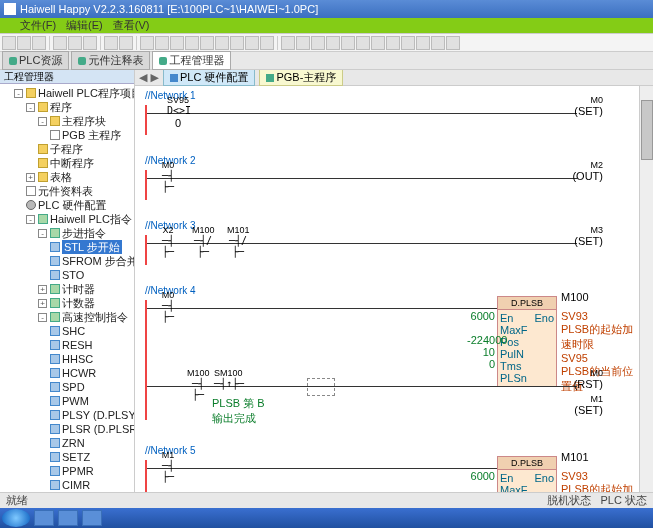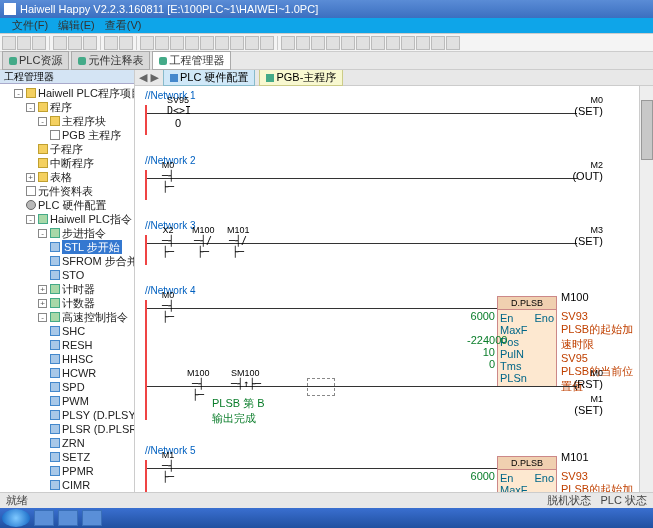--- a/index.html
+++ b/index.html
@@ -1,19 +1,19 @@
 <!DOCTYPE html>
 <html><head>
 <meta charset="utf-8">
 <style>
 *{margin:0;padding:0;box-sizing:border-box;font-family:"Microsoft YaHei",Tahoma,sans-serif;font-size:11px}
 body{width:653px;height:528px;background:#f0f0f0;overflow:hidden;position:relative}
 .titlebar{height:18px;background:linear-gradient(#5a8cd6,#3b6fc0);color:#fff;display:flex;align-items:center;padding:0 4px;font-size:10px}
 .titlebar .icon{width:12px;height:12px;background:#fff;margin-right:4px}
-.menubar{height:16px;background:#0ea5e9;border-bottom:1px solid #ccc;display:flex;align-items:center;padding:0 12px;gap:10px;font-size:10px;color:#333}
+.menubar{height:16px;background:#84cc16;border-bottom:1px solid #ccc;display:flex;align-items:center;padding:0 20px;gap:10px;font-size:10px;color:#333}
 .toolbar{height:18px;background:#f4f4f4;border-bottom:1px solid #ccc;display:flex;align-items:center;padding:0 2px;gap:1px}
 .tb-btn{width:14px;height:14px;background:#e0e0e0;border:1px solid #bbb;display:inline-block}
 .tb-sep{width:1px;height:14px;background:#ccc;margin:0 2px}
 .tabbar{height:18px;background:#e8e8e8;border-bottom:1px solid #ccc;display:flex;align-items:center;padding:0 2px;gap:2px}
 .tab{padding:1px 6px;background:#d8d8d8;border:1px solid #aaa;font-size:10px;color:#333;display:flex;align-items:center;gap:2px}
 .tab.active{background:#fff}
 .tab .dot{width:8px;height:8px;background:#4a8;border-radius:2px}
 .main{display:flex;height:calc(528px - 18px - 16px - 18px - 18px - 16px - 20px)}
 .sidebar{width:135px;background:#fff;border-right:1px solid #ccc;overflow:auto}
 .side-hdr{height:14px;background:#d4e4f4;border-bottom:1px solid #aac;font-size:10px;padding:0 4px;display:flex;align-items:center}
@@ -379,21 +379,21 @@
             <div>PLSB的起始加速时限</div>
             <div>SV95</div>
             <div>PLSB的当前位置值</div>
           </div>
 
           <div class="hline" style="width:430px;top:86px"></div>
           <div class="contact" style="left:40px;top:78px">
               <div class="lbl">M100</div>
               <div class="sym">─┤ ├─</div>
             </div>
-          <div class="contact" style="left:84px;top:78px">
+          <div class="contact" style="left:67px;top:78px">
               <div class="lbl">SM100</div>
               <div class="sym">─┤↑├─</div>
             </div>
           <div style="position:absolute;left:65px;top:96px;color:#0a7d2a;font-size:9px"><span>PLSB 第 B</span><br><span>输出完成</span></div>
           <div class="dashbox" style="left:160px;top:78px"></div>
           <div class="coil" style="right:40px;top:78px"><div class="lbl">M0</div><span>(RST)</span></div>
           <div class="coil" style="right:40px;top:104px"><div class="lbl">M1</div><span>(SET)</span></div>
         </div>
       </div>
 

